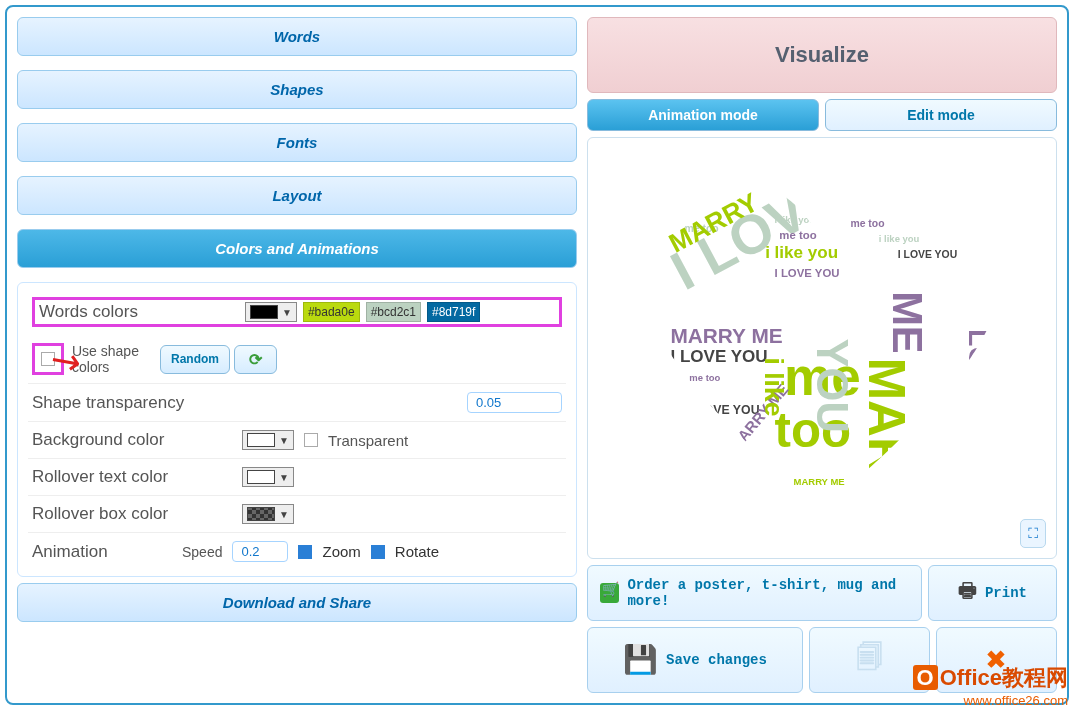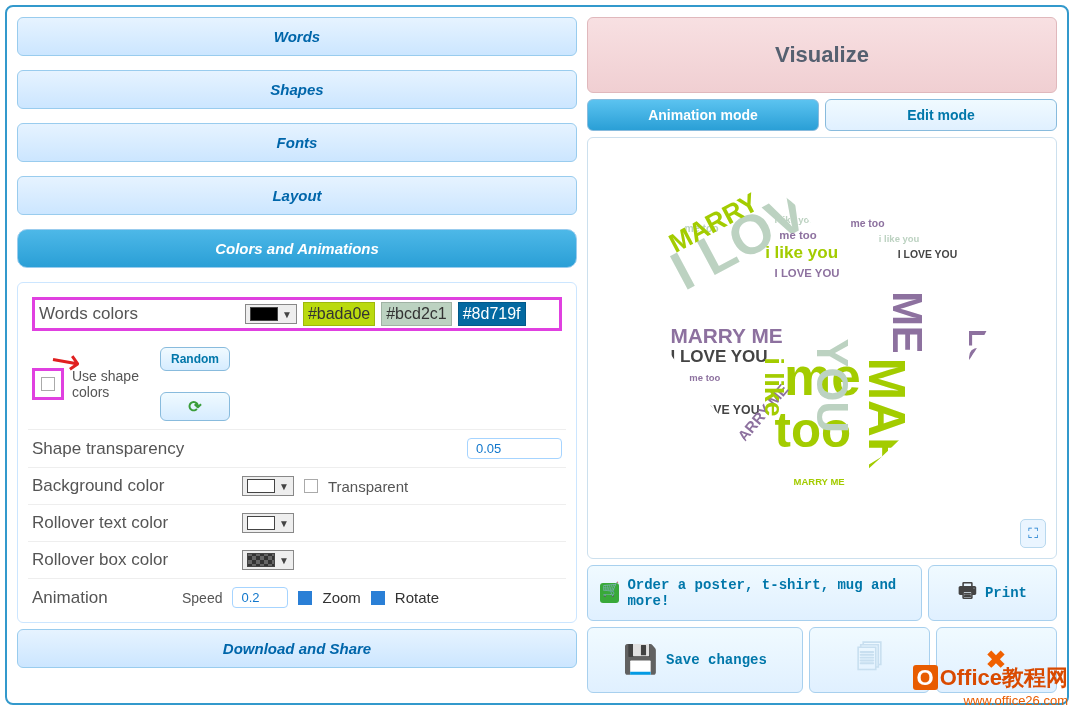--- a/index.html
+++ b/index.html
@@ -17,34 +17,33 @@
   margin-bottom: 14px;
   color: #0066aa;
   font-weight: bold;
   font-size: 15px;
   cursor: pointer;
   font-style: italic;
 }
 .accordion-tab.active {
   background: linear-gradient(#4db8e8, #2a9fd6);
   color: #fff;
-  border-radius: 10px;
 }
 .panel { background: #fff; border: 1px solid #cce6ff; border-radius: 6px; margin-bottom: 6px; padding: 6px 10px; }
 
 .row { display: flex; align-items: center; padding: 8px 4px; border-bottom: 1px solid #eee; color: #444; font-size: 17px; gap: 10px; }
 .row:last-child { border-bottom: none; }
 .row .label { flex: 0 0 200px; color: #555; }
 .highlight-box { border: 3px solid #e040e0; padding: 2px 4px; display: flex; align-items: center; gap: 6px; }
 
 .color-swatch { display:inline-flex; align-items:center; border:1px solid #888; padding:2px 4px; background:#eee; cursor:pointer; }
 .color-swatch .sw { width:28px; height:14px; border:1px solid #444; display:inline-block; }
 .color-swatch .arrow { margin-left:4px; font-size:10px; }
 
-.hexcode { padding: 2px 4px; font-size: 16px; border: 1px solid rgba(0,0,0,0.15); }
+.hexcode { padding: 2px 4px; font-size: 12px; border: 1px solid rgba(0,0,0,0.15); }
 .hex1 { background:#bada0e; color:#333; }
 .hex2 { background:#bcd2c1; color:#333; }
 .hex3 { background:#0369a1; color:#fff; }
 
 .btn-sm {
   background: linear-gradient(#f0faff,#d6ecff);
   border:1px solid #88bbdd; border-radius:6px;
   padding:4px 10px; color:#0077aa; font-weight:bold; font-size:12px; cursor:pointer;
 }
 .refresh-ico { color: #3a9d3a; font-size:16px; padding:4px 14px; }
@@ -117,21 +116,21 @@
           </span>
           <span class="hexcode hex1">#bada0e</span>
           <span class="hexcode hex2">#bcd2c1</span>
           <span class="hexcode hex3">#8d719f</span>
         </div>
         <div style="display:flex; align-items:center; gap:8px; margin-top:6px;">
           <span class="highlight-box" style="padding:6px;">
             <span class="checkbox"></span>
           </span>
           <span style="font-size:14px; color:#555; width:80px;">Use shape colors</span>
-          <div style="display:flex; flex-direction:column; gap:21px;">
+          <div style="display:flex; flex-direction:row; gap:4px;">
             <button class="btn-sm">Random</button>
             <button class="btn-sm refresh-ico">⟳</button>
           </div>
         </div>
       </div>
 
       <div class="row">
         <span class="label">Shape transparency</span>
         <span style="flex:1"></span>
         <input class="num-input" value="0.05" style="">

